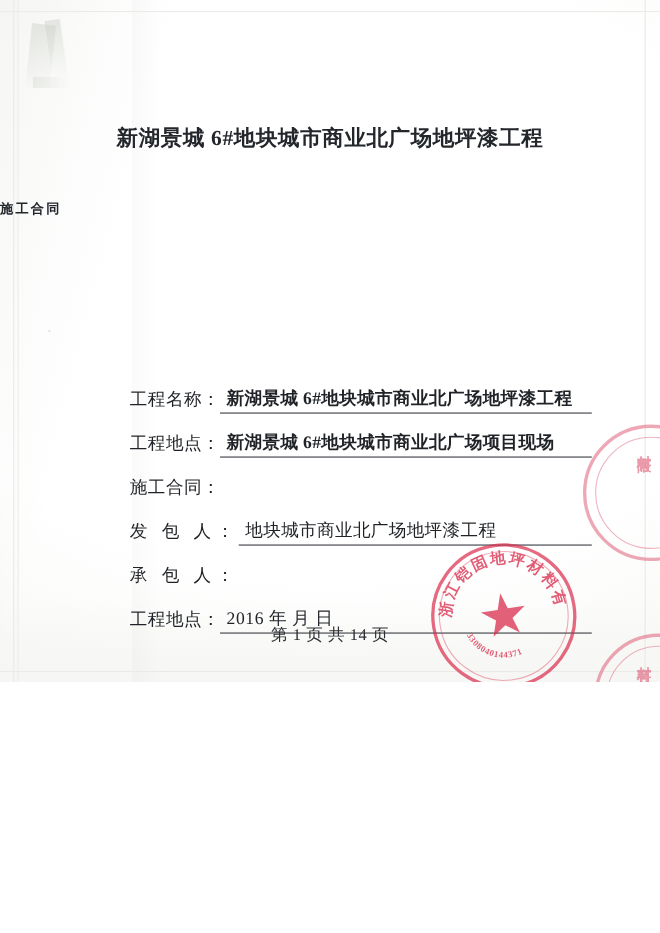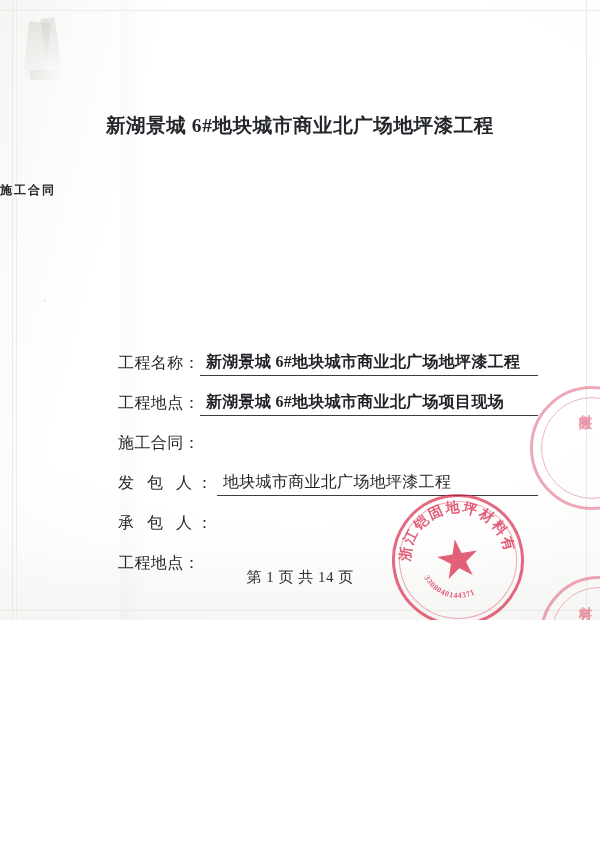--- a/index.html
+++ b/index.html
@@ -252,20 +252,21 @@
     </div>
     <div class="field-row">
       <span class="field-label spaced">发 包 人：</span>
       <span class="field-value">地块城市商业北广场地坪漆工程</span>
     </div>
     <div class="field-row">
       <span class="field-label spaced">承 包 人：</span>
     </div>
     <div class="field-row row-date">
       <span class="field-label">工程地点：</span>
+      <span class="field-value">2016 年      月      日</span>
     </div>
   </div>
 
   <div class="seal seal-main">
     <div class="seal-ring"></div>
     <div class="seal-ring2"></div>
     <div class="seal-star"></div>
     <svg class="seal-arc-text" viewBox="0 0 132 132">
       <defs>
         <path id="arcTop" d="M 18,66 A 48,48 0 0 1 114,66"></path>

